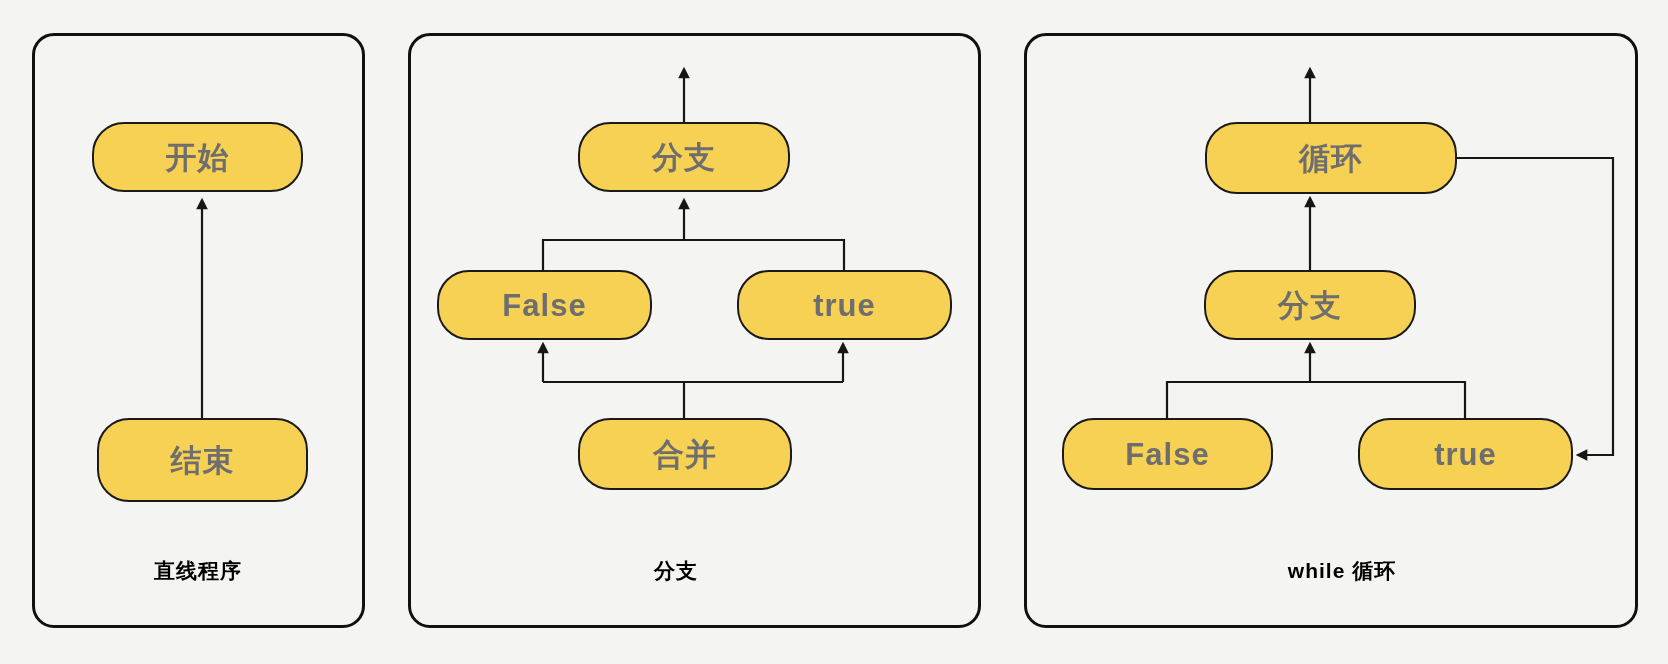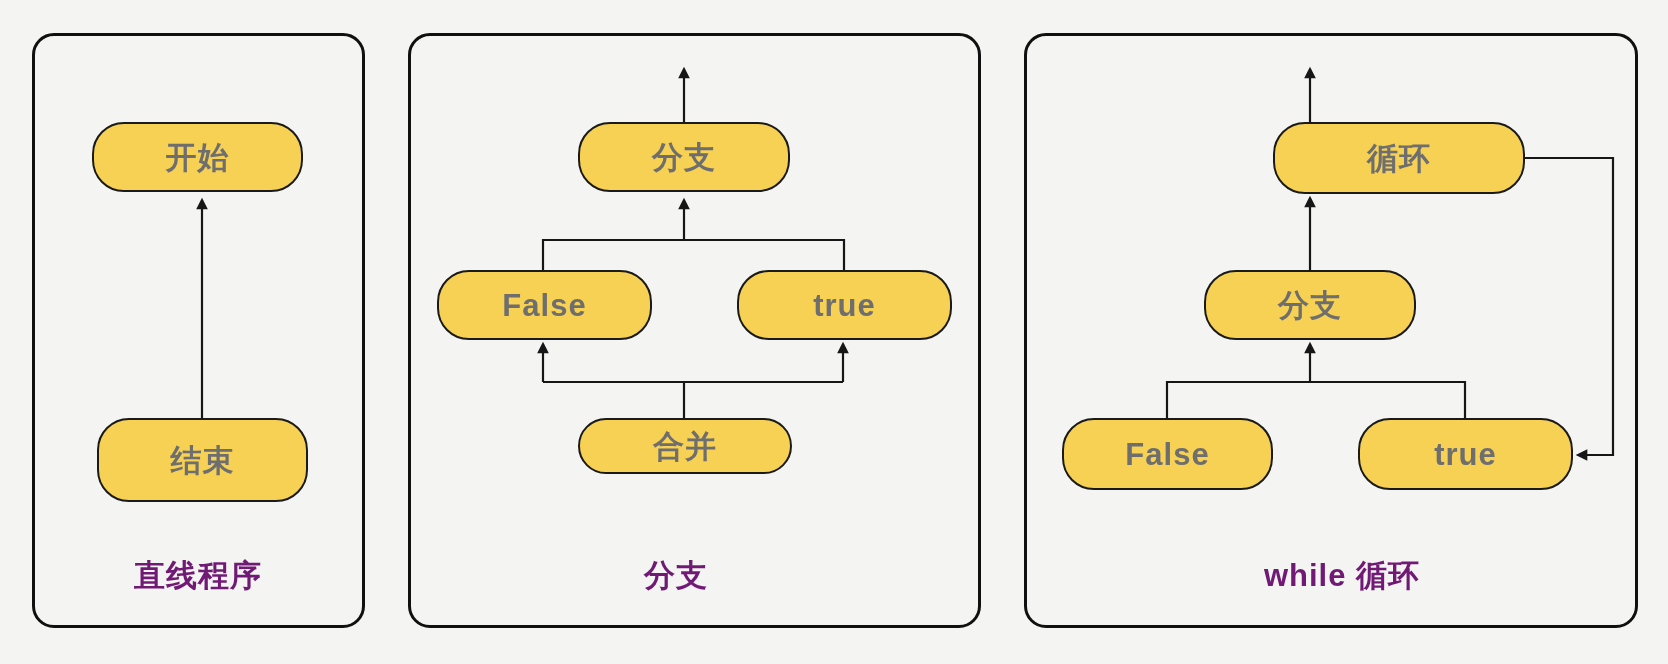--- a/index.html
+++ b/index.html
@@ -31,22 +31,22 @@
     color:#6e6e6e;
     font-size:31px;
     font-weight:600;
     letter-spacing:1px;
     line-height:1;
     user-select:none;
   }
   .caption{
     position:absolute;
     transform:translateX(-50%);
-    color:#701a75;
-    font-size:31px;
+    color:#000000;
+    font-size:21px;
     font-weight:700;
     line-height:1;
     white-space:nowrap;
     letter-spacing:1px;
   }
 </style>
 </head>
 <body>
 
 <div class="canvas">
@@ -89,26 +89,26 @@
 
   <div class="node" style="left:578px;top:122px;width:212px;height:70px">
     <span class="node-label">分支</span>
   </div>
   <div class="node" style="left:437px;top:270px;width:215px;height:70px">
     <span class="node-label">False</span>
   </div>
   <div class="node" style="left:737px;top:270px;width:215px;height:70px">
     <span class="node-label">true</span>
   </div>
-  <div class="node" style="left:578px;top:418px;width:214px;height:56px">
+  <div class="node" style="left:578px;top:418px;width:214px;height:72px">
     <span class="node-label">合并</span>
   </div>
   <div class="caption" style="left:676px;top:560px">分支</div>
 
-  <div class="node" style="left:1273px;top:122px;width:252px;height:72px">
+  <div class="node" style="left:1205px;top:122px;width:252px;height:72px">
     <span class="node-label">循环</span>
   </div>
   <div class="node" style="left:1204px;top:270px;width:212px;height:70px">
     <span class="node-label">分支</span>
   </div>
   <div class="node" style="left:1062px;top:418px;width:211px;height:72px">
     <span class="node-label">False</span>
   </div>
   <div class="node" style="left:1358px;top:418px;width:215px;height:72px">
     <span class="node-label">true</span>

